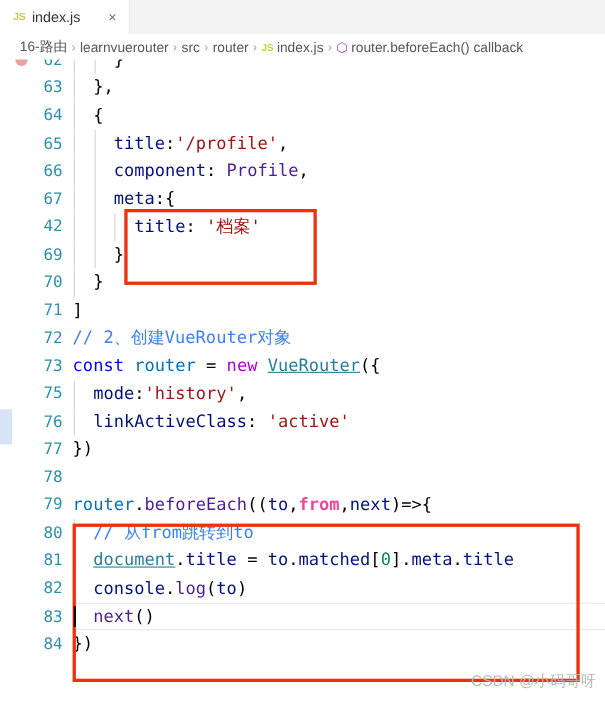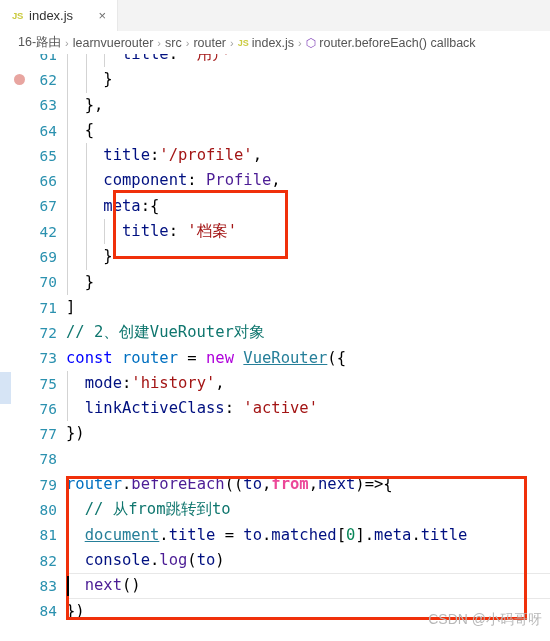--- a/index.html
+++ b/index.html
@@ -164,21 +164,21 @@
     top: 0;
     height: 25.3px;
   }
 
   
   .t-plain   { color: #000000; }
   .t-kw      { color: #0000ff; }
   .t-kw2     { color: #af00db; }
   .t-prop    { color: #001080; }
   .t-str     { color: #a31515; }
-  .t-comment { color: #0f766e; }
+  .t-comment { color: #3b82f6; }
   .t-punc    { color: #000000; }
   .t-func    { color: #4c1d95; }
   .t-class   { color: #267f99; text-decoration: underline; }
   .t-param   { color: #ec4899; font-weight: bold; }
   .t-num     { color: #098658; }
   .t-blue    { color: #0070c1; }
   .t-obj     { color: #001080; }
 
   
   .annot {
@@ -237,27 +237,20 @@
     <span class="crumb-sym">⬡</span>
     <span class="crumb">router.beforeEach() callback</span>
   </div>
 
   <div class="editor">
     <div class="left-strip" id="overview-ruler">
         <div class="left-strip-mark" style="top: 318px; height: 32px; background: rgb(214, 228, 245);"></div>
       </div>
     <div class="code-rows" id="code-rows" style="top: -12px;">
         <div class="row">
-          <div class="lineno">61</div>
-          <div class="indent-guide" style="left: 67px;"></div>
-          <div class="indent-guide" style="left: 85.68px;"></div>
-          <div class="indent-guide" style="left: 104.36px;"></div>
-          <div class="code"><span class="t-plain">      </span><span class="t-prop">title</span><span class="t-punc">: </span><span class="t-str">'用户'</span></div>
-        </div>
-        <div class="row">
           <div class="gutter-bp" style="top: 7.15px;"></div>
           <div class="lineno">62</div>
           <div class="indent-guide" style="left: 67px;"></div>
           <div class="indent-guide" style="left: 85.68px;"></div>
           <div class="code"><span class="t-punc">    }</span></div>
         </div>
         <div class="row">
           <div class="lineno">63</div>
           <div class="indent-guide" style="left: 67px;"></div>
           <div class="code"><span class="t-punc">  },</span></div>

